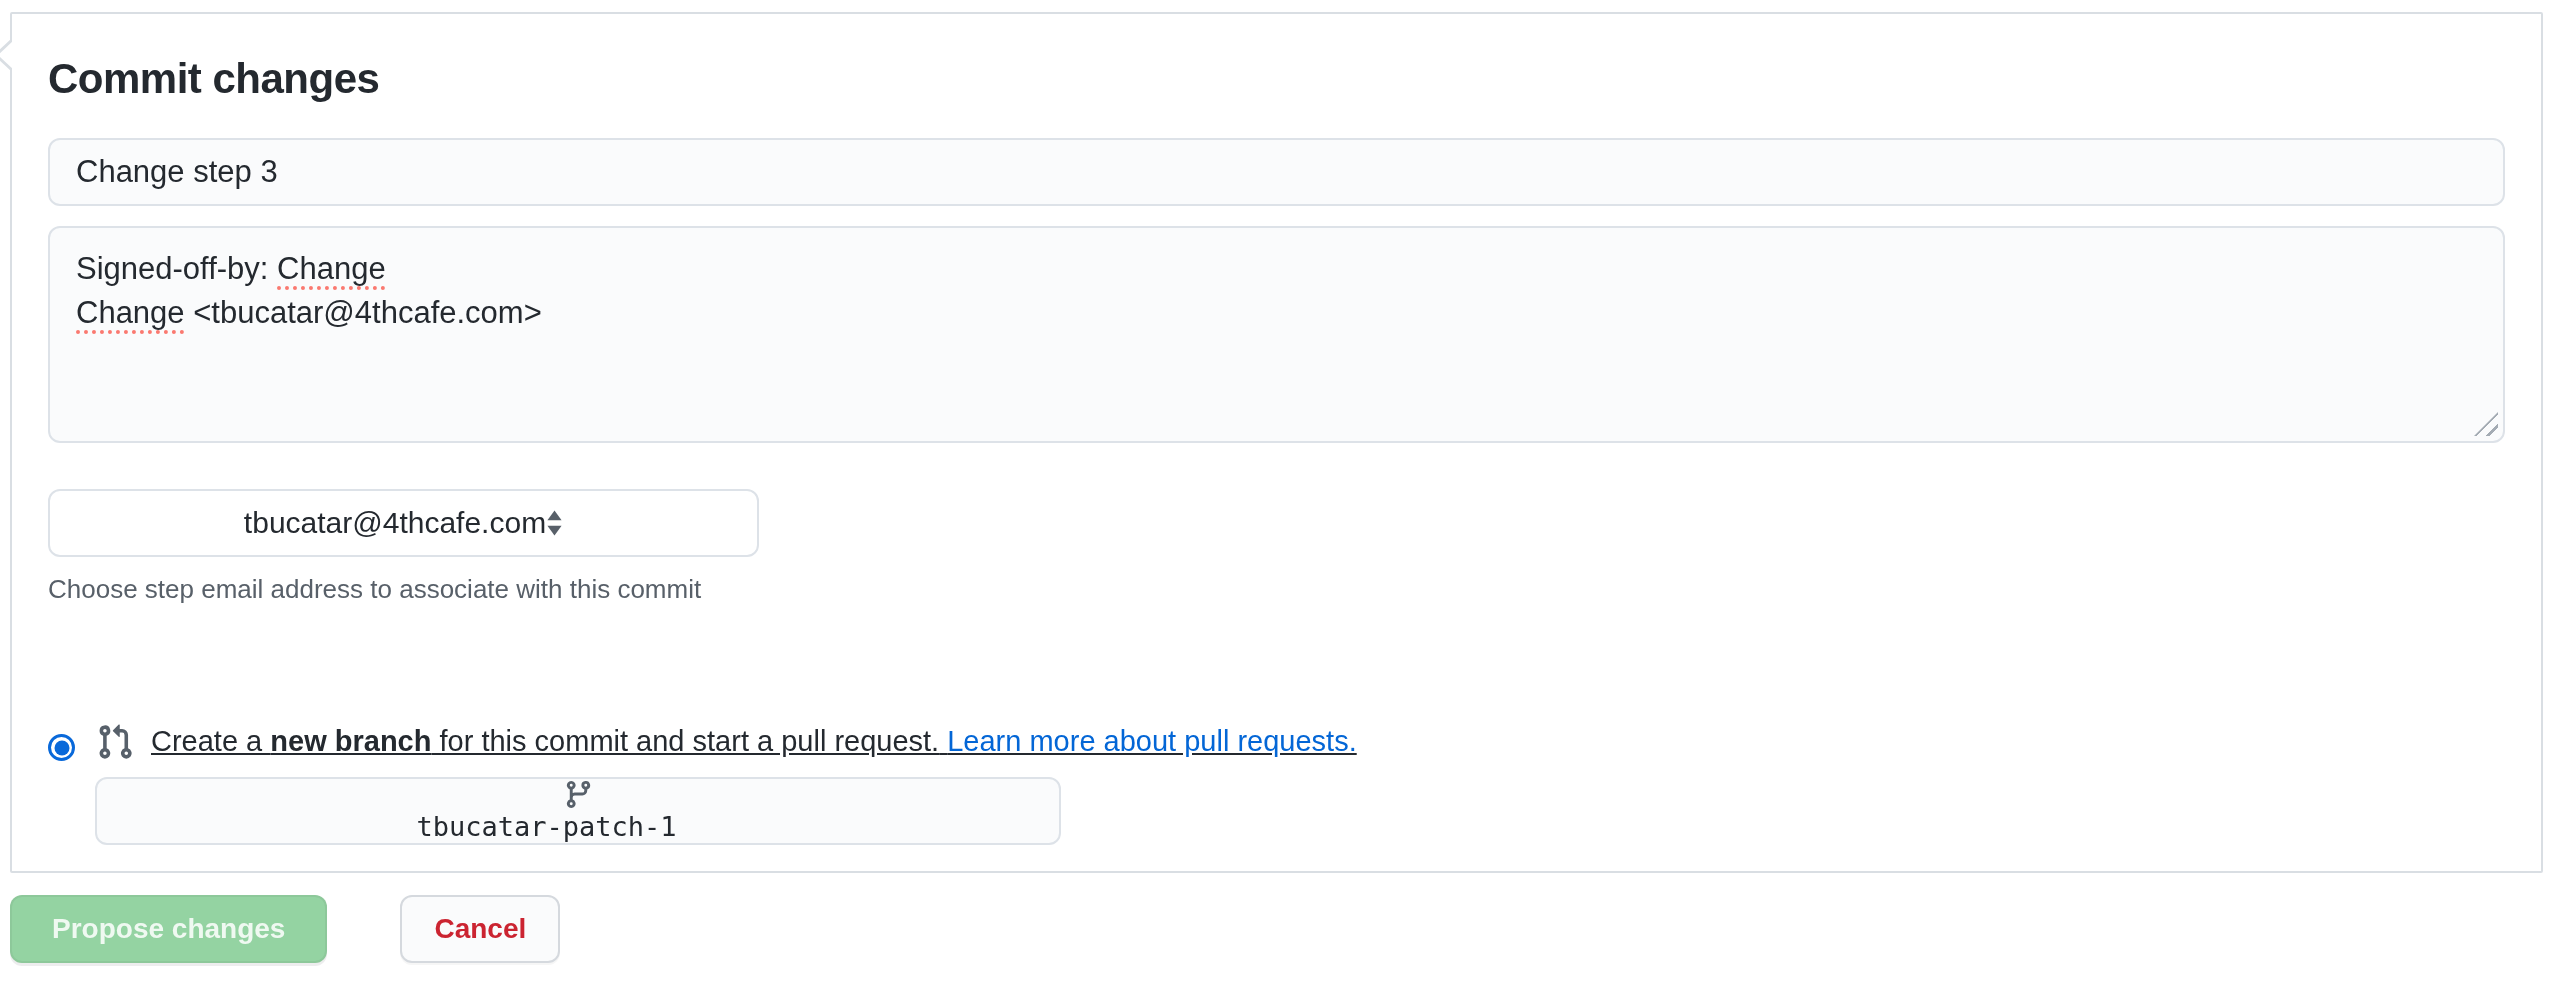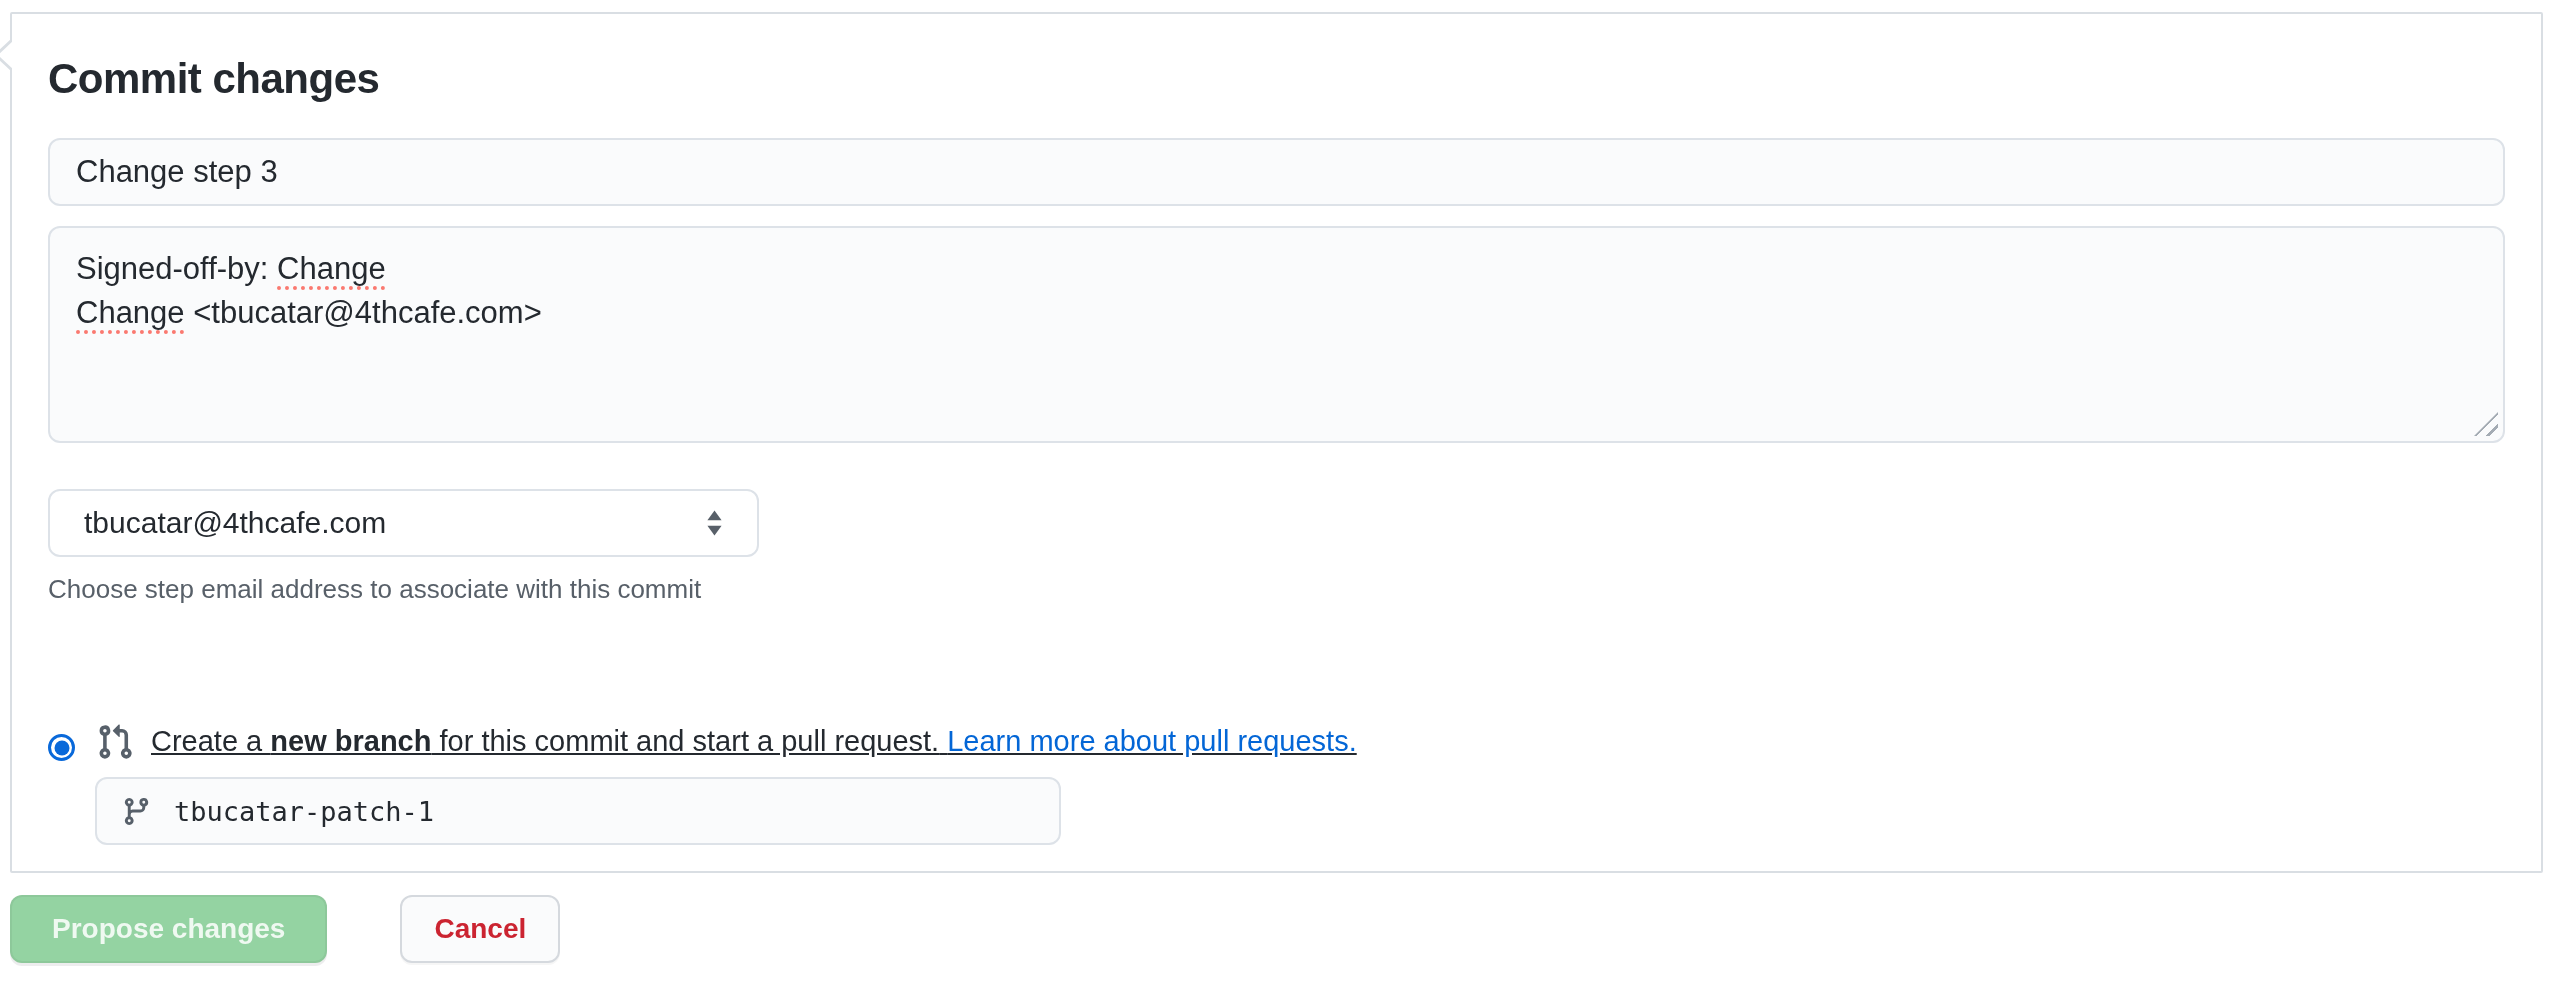--- a/index.html
+++ b/index.html
@@ -77,22 +77,22 @@
       transparent 0 6px, #9aa2ab 6px 9px, transparent 9px 15px, #9aa2ab 15px 18px, transparent 18px 24px);
     clip-path:polygon(100% 0,100% 100%,0 100%);
     opacity:.9;
   }
   .email-select{
     margin-top:46px;
     width:711px;height:68px;
     background:#ffffff;
     border:2px solid var(--field-border);
     border-radius:12px;
-    display:flex;align-items:center;justify-content:space-between;
-    padding:0 34px;
+    display:flex;align-items:center;justify-content:center;
+    padding:0 26px;
     font-size:30px;color:var(--text-dark);
     cursor:pointer;
   }
   .email-helper{
     margin-top:16px;
     font-size:26px;line-height:32px;color:var(--text-muted);
   }
   .branch-option-row{
     margin-top:112px;
     display:flex;align-items:flex-end;
@@ -118,20 +118,21 @@
   .branch-option-label strong{font-weight:700;}
   .pr-link{color:var(--link_blue,#0366d6);text-decoration:none;cursor:pointer;}
   .branch-name-field{
     margin-top:16px;margin-left:47px;
     width:966px;height:68px;
     background:var(--field-bg);
     border:2px solid var(--field-border);
     border-radius:12px;
     display:flex;align-items:center;
     padding:0 24px;
+    flex-direction:column;
   }
   .branch-name-input{
     border:none;background:transparent;outline:none;
     margin-left:20px;flex:1;
     font-family:"DejaVu Sans Mono", monospace;
     font-size:27px;color:var(--text-dark);
   }
   .actions-row{
     margin:22px 0 0 10px;
     display:flex;align-items:flex-start;gap:28px;

